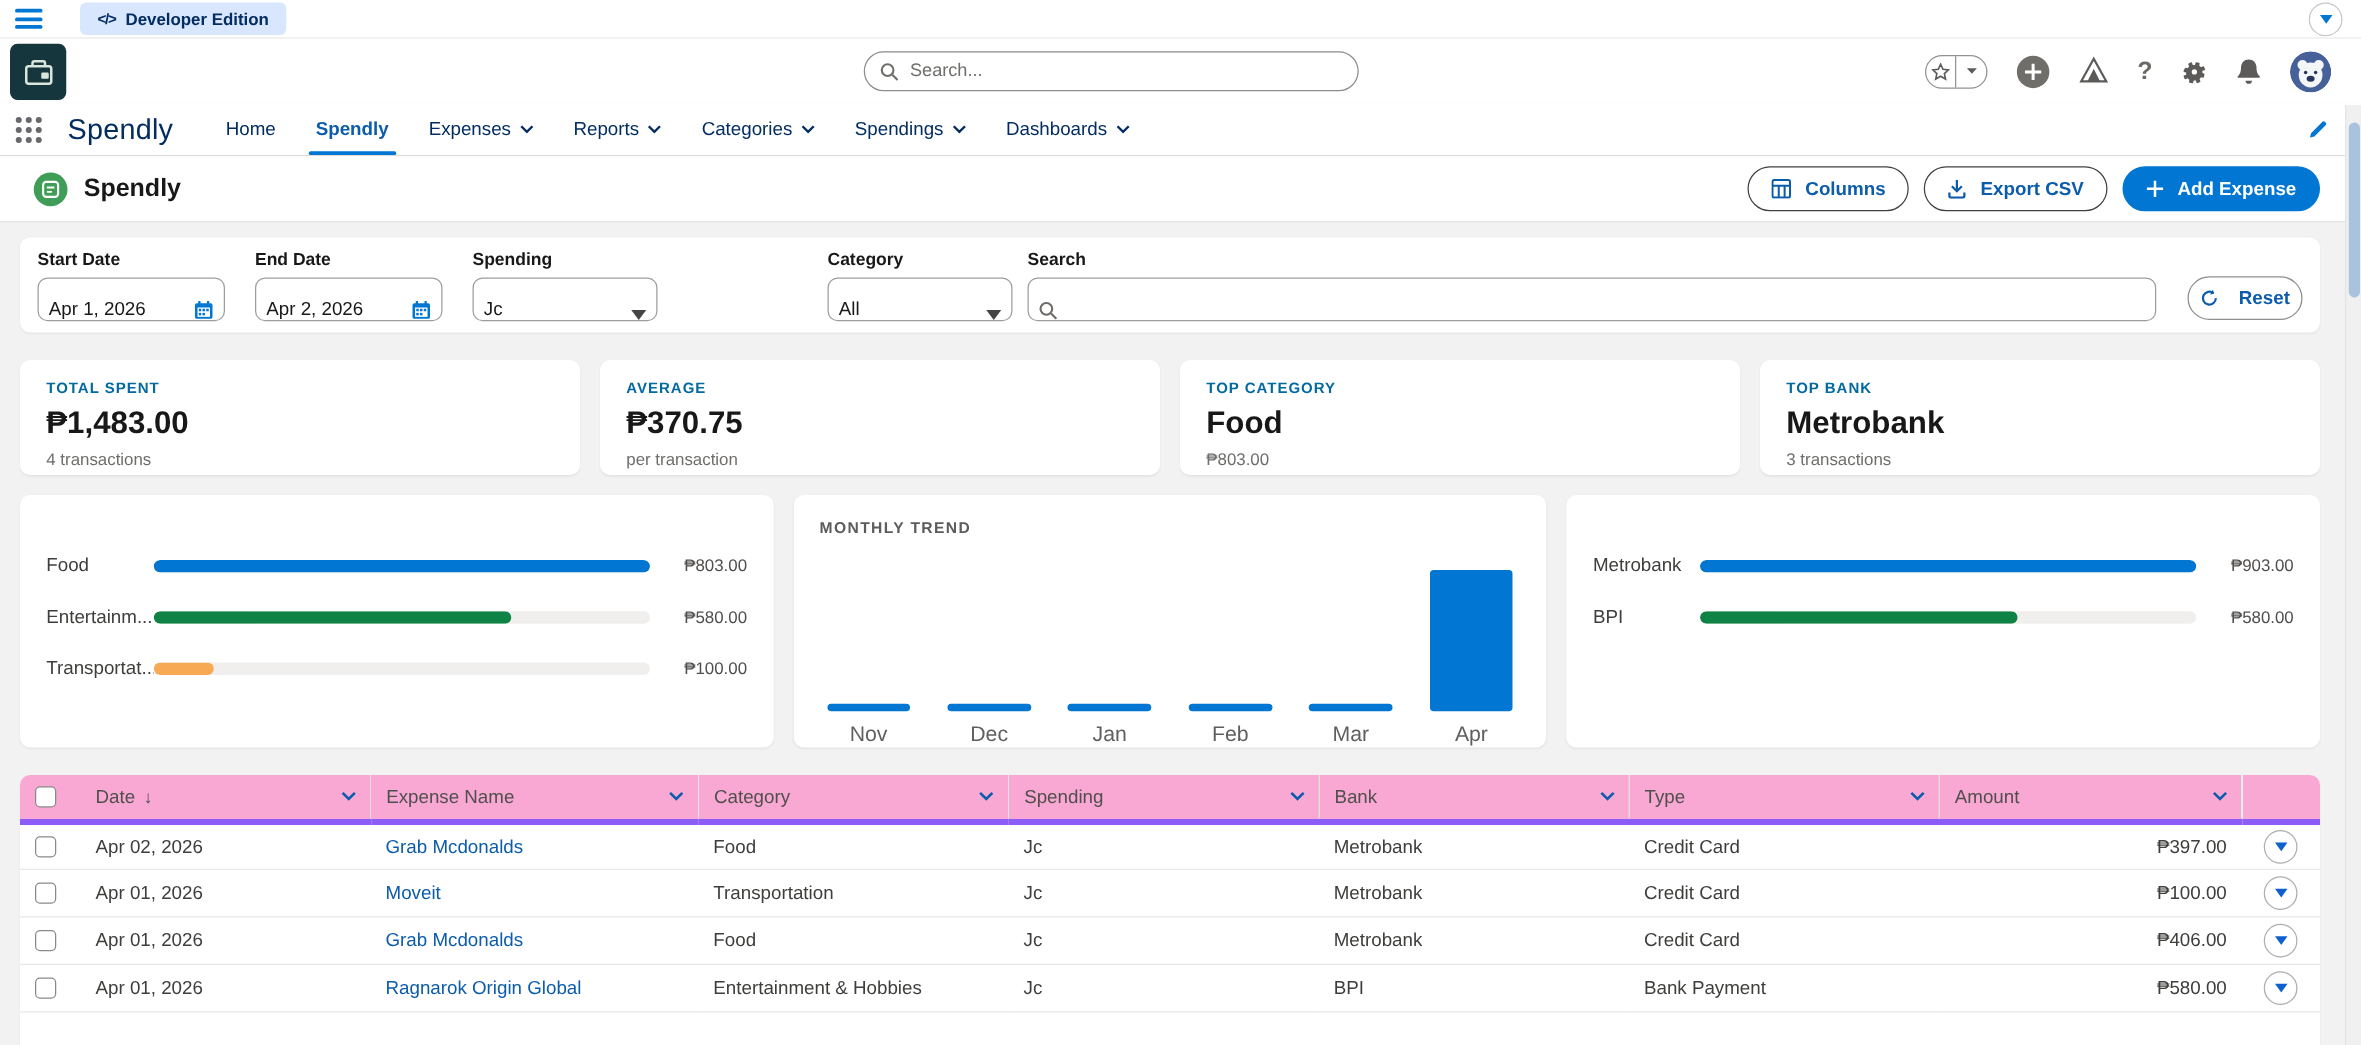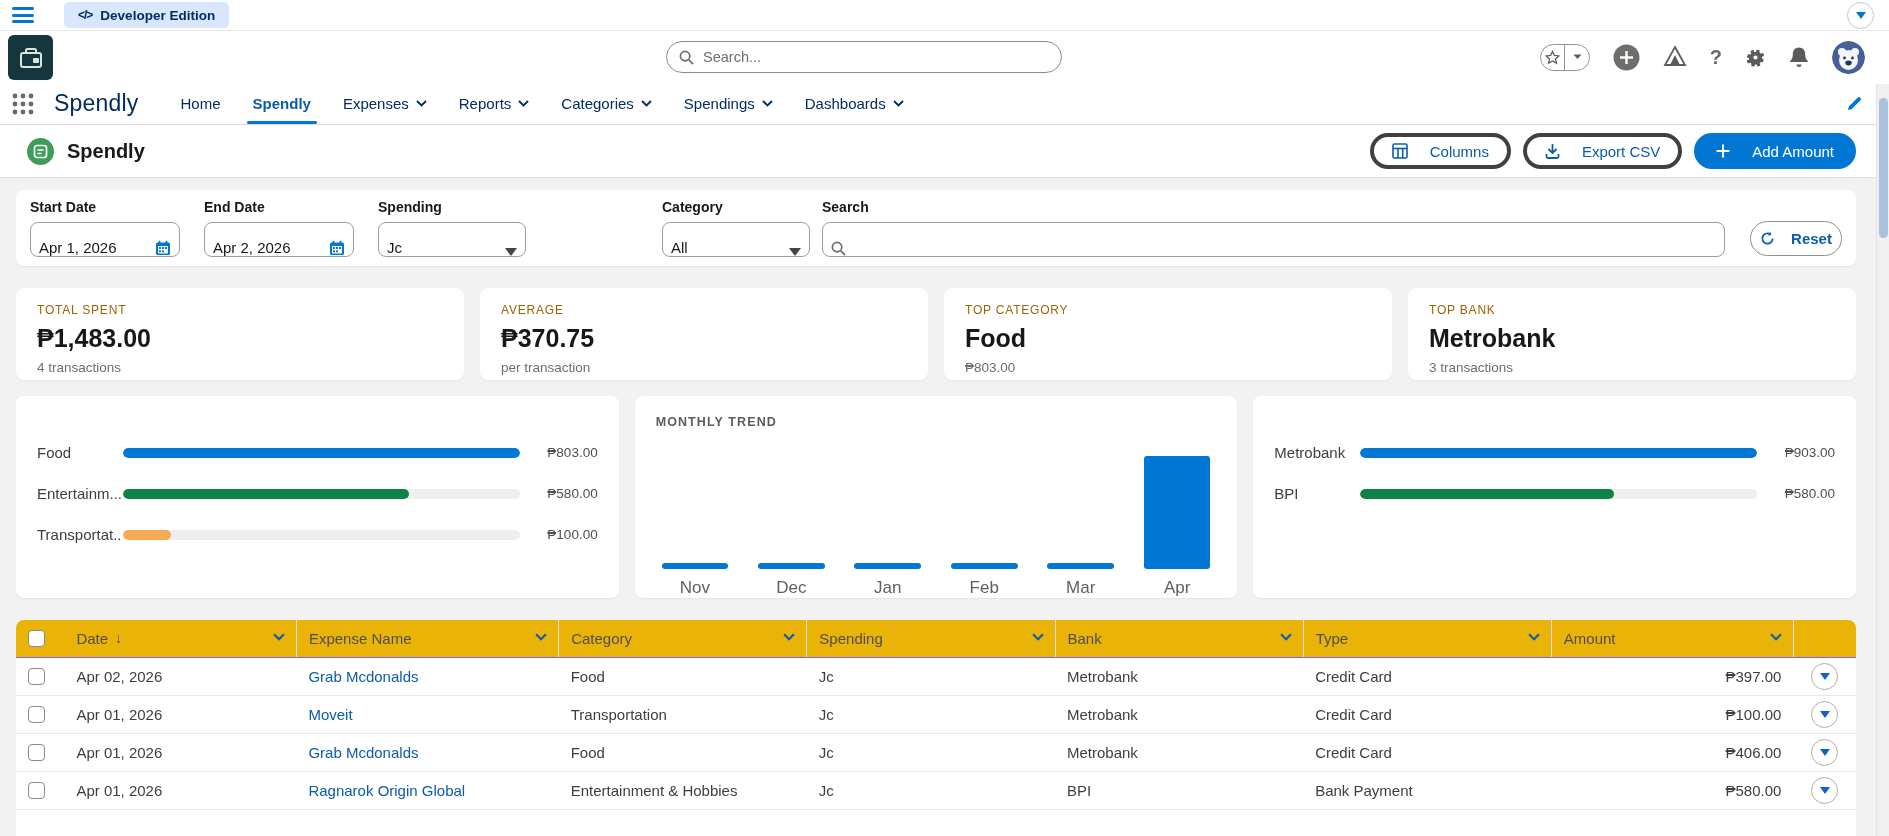--- a/index.html
+++ b/index.html
@@ -13,21 +13,21 @@
   .hamburger span{display:block;height:3px;border-radius:2px;background:#0176d3;}
   .devpill{margin-left:30px;height:26px;background:#d8e6fe;border-radius:5px;display:flex;align-items:center;padding:0 14px;gap:8px;}
   .devpill .code{font-weight:700;font-size:12px;color:#032d60;letter-spacing:-1px;}
   .devpill .lbl{font-size:13.5px;font-weight:600;color:#032d60;}
   .topcircle{position:absolute;right:15px;top:2px;width:27px;height:27px;border-radius:50%;border:1px solid #c9c7c5;background:#fff;display:flex;align-items:center;justify-content:center;}
   .tri-dn{width:0;height:0;border-left:5px solid transparent;border-right:5px solid transparent;border-top:7px solid #0176d3;}
 
   
   .ghead{height:52px;background:#fff;position:relative;}
   .logotile{position:absolute;left:8px;top:4px;width:45px;height:45px;border-radius:6px;background:#16363e;display:flex;align-items:center;justify-content:center;}
-  .gsearch{position:absolute;left:666px;top:10px;width:396px;height:32px;border:1px solid #8c8c8c;border-radius:16px;display:flex;align-items:center;padding:0 12px;background:#fff;}
+  .gsearch{position:absolute;left:691px;top:10px;width:396px;height:32px;border:1px solid #8c8c8c;border-radius:16px;display:flex;align-items:center;padding:0 12px;background:#fff;}
   .gsearch input{border:none;outline:none;flex:1;font-size:14.5px;font-family:inherit;color:#181818;margin-left:9px;background:transparent;}
   .gsearch input::placeholder{color:#706e6b;}
   .gicons{position:absolute;right:24px;top:0;height:52px;display:flex;align-items:center;gap:23px;}
   .starpill{width:50px;height:27px;border:1px solid #939393;border-radius:14px;display:flex;align-items:center;}
   .starpill .half{flex:1;display:flex;align-items:center;justify-content:center;height:100%;}
   .starpill .half+.half{border-left:1px solid #939393;}
   .qmark{font-size:20px;font-weight:700;color:#6b6965;}
   .avatar{width:33px;height:33px;border-radius:50%;overflow:hidden;}
 
   
@@ -39,21 +39,21 @@
   .tab.active{color:#0b5cab;font-weight:700;}
   .tab.active::after{content:"";position:absolute;left:-4px;right:-4px;bottom:0;height:3px;background:#0176d3;border-radius:2px;}
   .navpencil{position:absolute;right:26px;top:12px;cursor:pointer;}
 
   
   .content{position:absolute;top:125px;left:0;right:0;bottom:0;background:#f3f2f2;}
   .pageheader{height:53px;background:#fff;border-bottom:1px solid #e0e0e0;display:flex;align-items:center;padding:0 33px 0 27px;}
   .appdot{width:27px;height:27px;border-radius:50%;background:#3f9d57;display:flex;align-items:center;justify-content:center;}
   .ptitle{font-size:20px;font-weight:700;margin-left:13px;}
   .phbtns{margin-left:auto;display:flex;gap:12px;}
-  .btn{height:36px;border-radius:18px;display:flex;align-items:center;gap:22px;padding:0 18px;font-size:15px;font-weight:400;cursor:pointer;background:#fff;border:4px solid #404040;color:#0b5cab;}
+  .btn{height:36px;border-radius:18px;display:flex;align-items:center;gap:11px;padding:0 18px;font-size:15px;font-weight:700;cursor:pointer;background:#fff;border:1px solid #404040;color:#0b5cab;}
   .btn.primary{background:#0176d3;border-color:#0176d3;color:#fff;}
 
   .bodypad{padding:12px 33px 0 16px;}
 
   
   .filtercard{background:#fff;border-radius:8px;box-shadow:0 1px 2px rgba(0,0,0,.06);height:76px;padding:9px 14px;display:flex;align-items:flex-start;}
   .ffield{display:flex;flex-direction:column;}
   .ffield label{font-size:14px;font-weight:700;margin-bottom:7px;color:#181818;}
   .fctl{height:35px;border:1px solid #9f9d9b;border-radius:8px;background:#fff;display:flex;align-items:flex-end;padding:0 8px;font-size:15px;gap:20px;}
   .fctl input{border:none;outline:none;flex:1;font-size:15px;font-family:inherit;color:#181818;min-width:0;background:transparent;}
@@ -61,21 +61,21 @@
   .fsel{justify-content:space-between;cursor:pointer;}
   .caret{width:0;height:0;border-left:6px solid transparent;border-right:6px solid transparent;border-top:8px solid #444;}
   .w150{width:150px}.w148{width:148px}
   .gap24{margin-left:24px}.gapbig{margin-left:136px}.gap12{margin-left:12px}
   .fsearch{flex:1;}
   .resetbtn{margin-left:25px;margin-top:22px;width:92px;height:35px;border-radius:18px;border:1px solid #8f8f8f;background:#fff;color:#0b5cab;font-size:15px;font-weight:600;display:flex;align-items:center;justify-content:center;gap:16px;cursor:pointer;}
 
   
   .stats{margin-top:22px;display:grid;grid-template-columns:repeat(4,1fr);gap:16px;}
   .scard{background:#fff;border-radius:8px;box-shadow:0 1px 2px rgba(0,0,0,.06);height:92px;padding:15px 21px;}
-  .slabel{font-size:12px;letter-spacing:.8px;color:#a16207;font-weight:400;}
+  .slabel{font-size:12px;letter-spacing:.8px;color:#0369a1;font-weight:700;}
   .svalue{font-size:25px;font-weight:700;margin-top:7px;}
   .ssub{font-size:13.5px;color:#6f6e6c;margin-top:7px;}
 
   
   .panels{margin-top:16px;display:grid;grid-template-columns:repeat(3,1fr);gap:16px;}
   .panel{background:#fff;border-radius:8px;box-shadow:0 1px 2px rgba(0,0,0,.06);height:202px;padding:19px 21px;}
   .ptl{font-size:12.5px;letter-spacing:1.1px;color:#5c5c5c;font-weight:600;}
   .hrows{margin-top:29px;display:flex;flex-direction:column;gap:24px;}
   .hrow{display:flex;align-items:center;}
   .hlabel{width:86px;font-size:15px;color:#3e3e3c;white-space:nowrap;overflow:hidden;}
@@ -85,21 +85,21 @@
   .trendbox{margin-top:14px;height:126px;display:flex;align-items:flex-end;gap:18px;}
   .tcol{flex:1;display:flex;justify-content:center;align-items:flex-end;height:100%;}
   .tbar{width:85%;background:#0176d3;border-radius:3px;}
   .tlabels{display:flex;gap:18px;margin-top:9px;}
   .tlab{flex:1;text-align:center;font-size:17px;color:#5f5f5f;}
 
   
   .tablecard{margin-top:22px;background:#fff;border-radius:8px 8px 0 0;box-shadow:0 1px 2px rgba(0,0,0,.06);height:216px;overflow:hidden;}
   table{width:100%;border-collapse:collapse;table-layout:fixed;}
   th,td{font-weight:400;text-align:left;font-size:15px;padding:0 12px;overflow:hidden;white-space:nowrap;}
-  thead th{height:37px;color:#514f4d;border-bottom:1px solid #8b5cf6;position:relative;background:#eab308;}
+  thead th{height:37px;color:#514f4d;border-bottom:5px solid #8b5cf6;position:relative;background:#f9a8d4;}
   thead th.hdiv{border-right:1px solid #e0e0e0;}
   tbody td{height:38px;border-bottom:1px solid #e8e8e8;color:#3e3e3c;}
   .thflex{display:flex;align-items:center;gap:7px;}
   .thchev{position:absolute;right:11px;top:13px;}
   .sortarrow{color:#514f4d;font-size:14px;}
   .cbox{width:17px;height:17px;border:1px solid #8a8a8a;border-radius:4px;background:#fff;cursor:pointer;}
   a.rowlink{color:#0b5cab;text-decoration:none;cursor:pointer;}
   td.amt{text-align:right;}
   .rowact{width:27px;height:27px;border-radius:50%;border:1px solid #b0adab;background:#fff;display:flex;align-items:center;justify-content:center;cursor:pointer;margin:0 auto;}
   .rowact .tri{width:0;height:0;border-left:5px solid transparent;border-right:5px solid transparent;border-top:7px solid #0f5fce;}
@@ -271,21 +271,21 @@
           <path d="M3.5 6 L7.5 10 L11.5 6" fill="none" stroke="#0b5cab" stroke-width="1.8"></path>
           <path d="M1.5 11 v2.5 a1.5 1.5 0 0 0 1.5 1.5 h9 a1.5 1.5 0 0 0 1.5 -1.5 V11" fill="none" stroke="#0b5cab" stroke-width="1.8"></path>
         </svg>
         <span>Export CSV</span>
       </button>
       <button class="btn primary">
         <svg width="14" height="14" viewBox="0 0 14 14">
           <line x1="7" y1="0.5" x2="7" y2="13.5" stroke="#fff" stroke-width="2"></line>
           <line x1="0.5" y1="7" x2="13.5" y2="7" stroke="#fff" stroke-width="2"></line>
         </svg>
-        <span>Add Amount</span>
+        <span>Add Expense</span>
       </button>
     </div>
   </div>
 
   <div class="bodypad">
 
     <div class="filtercard">
       <div class="ffield w150">
         <label>Start Date</label>
         <div class="fctl">

